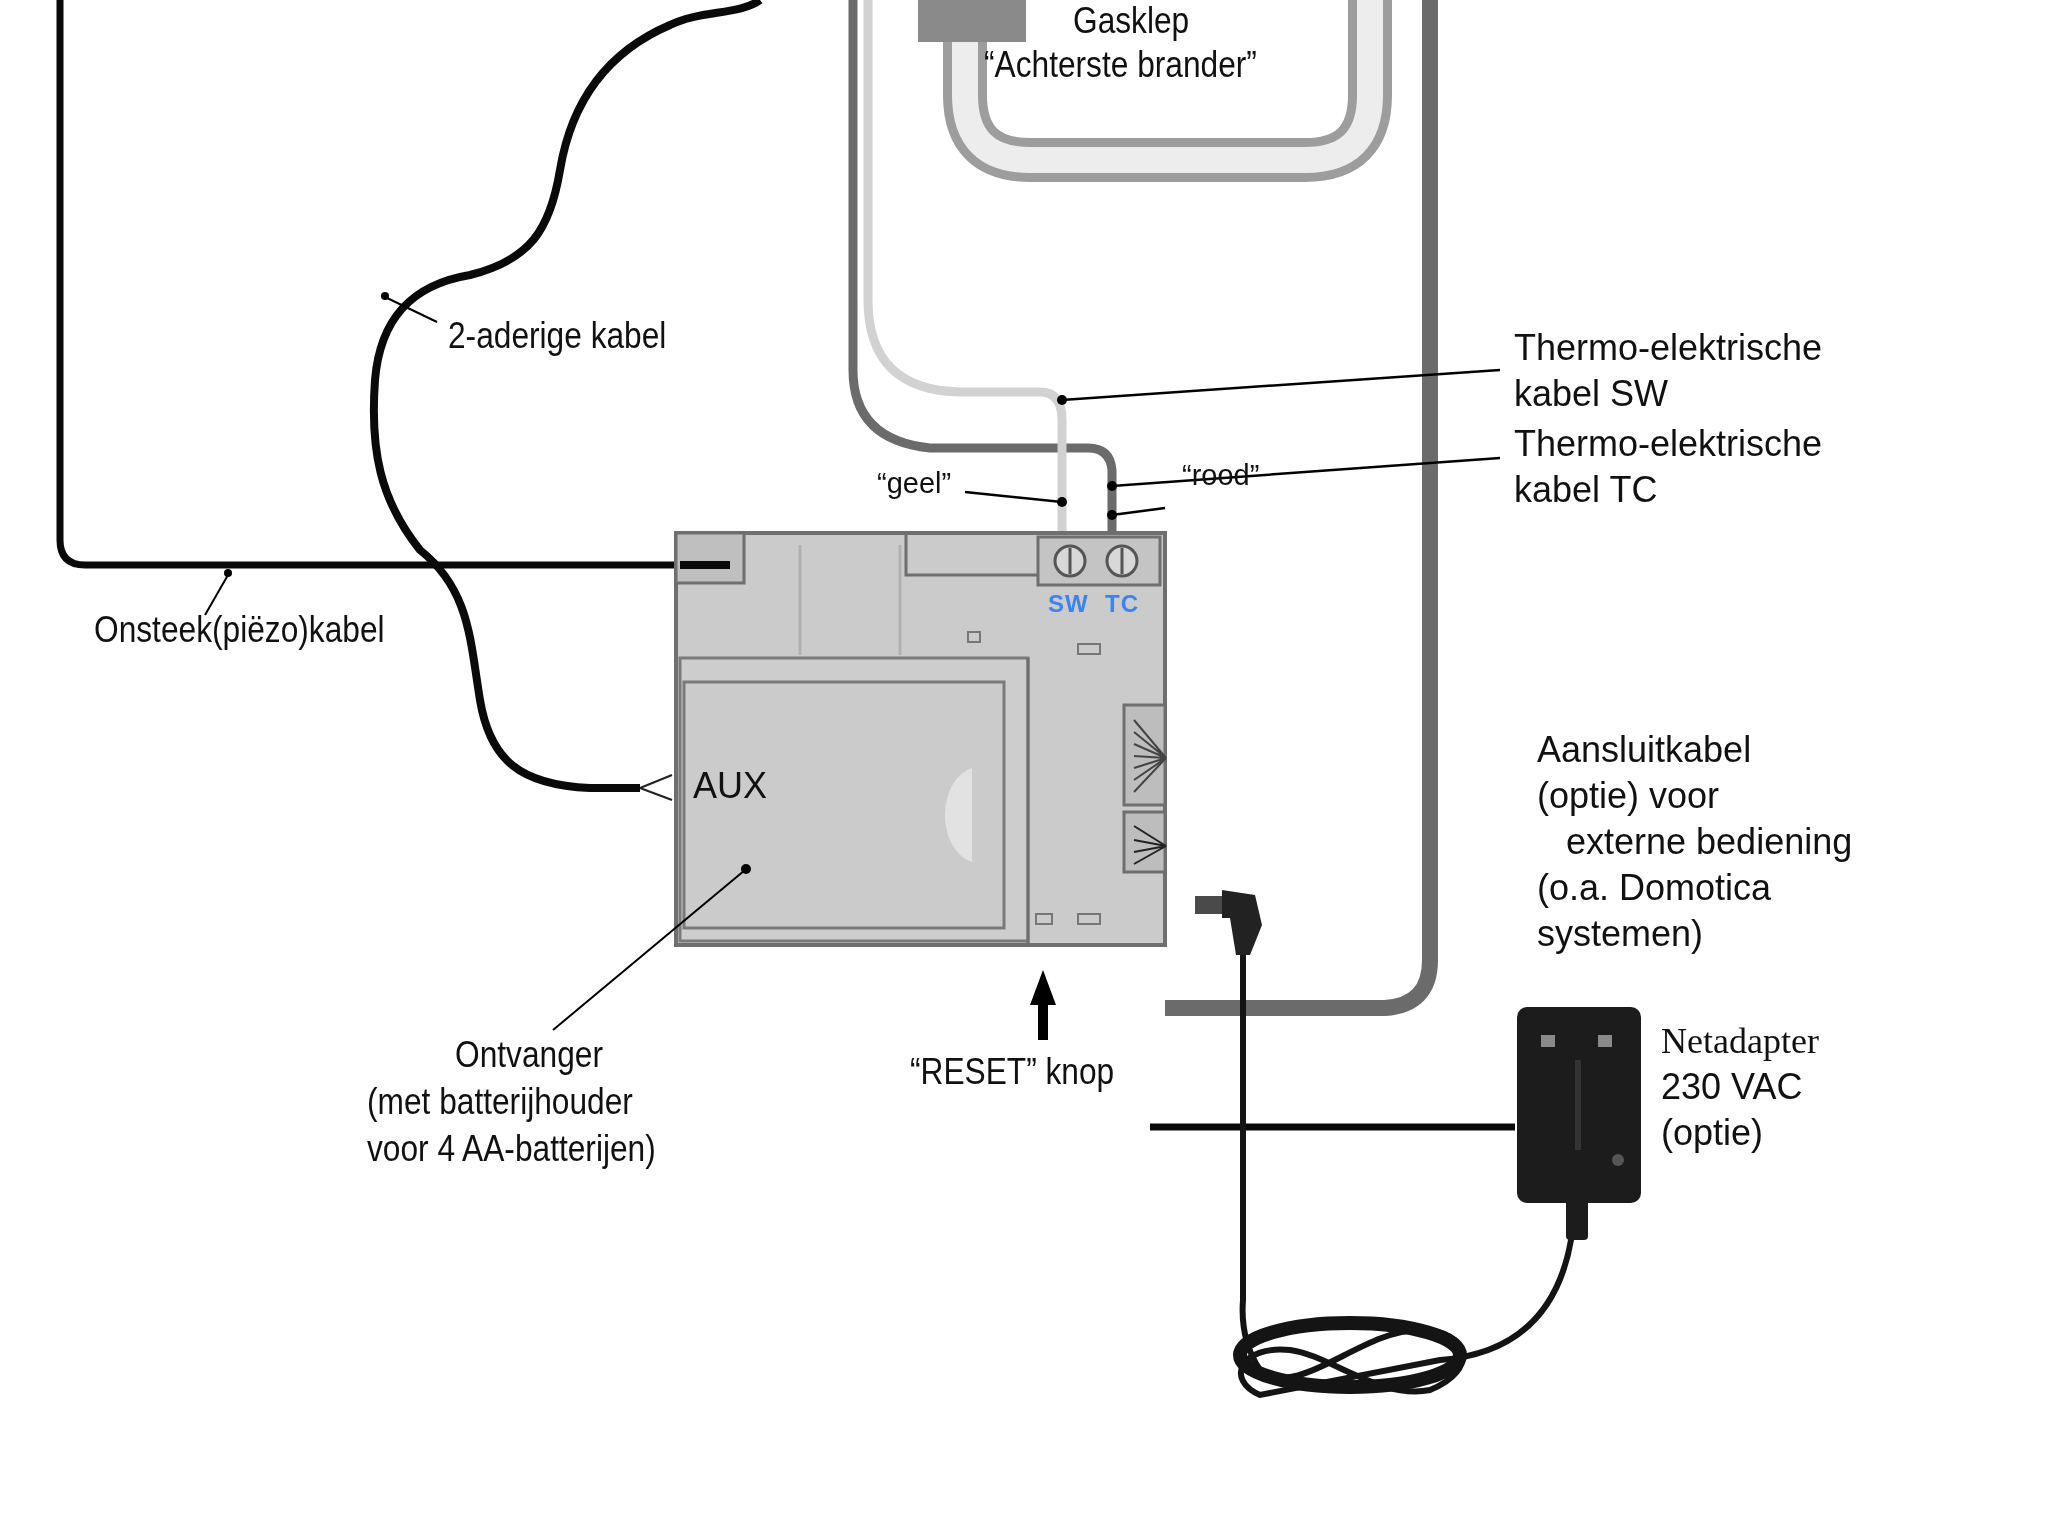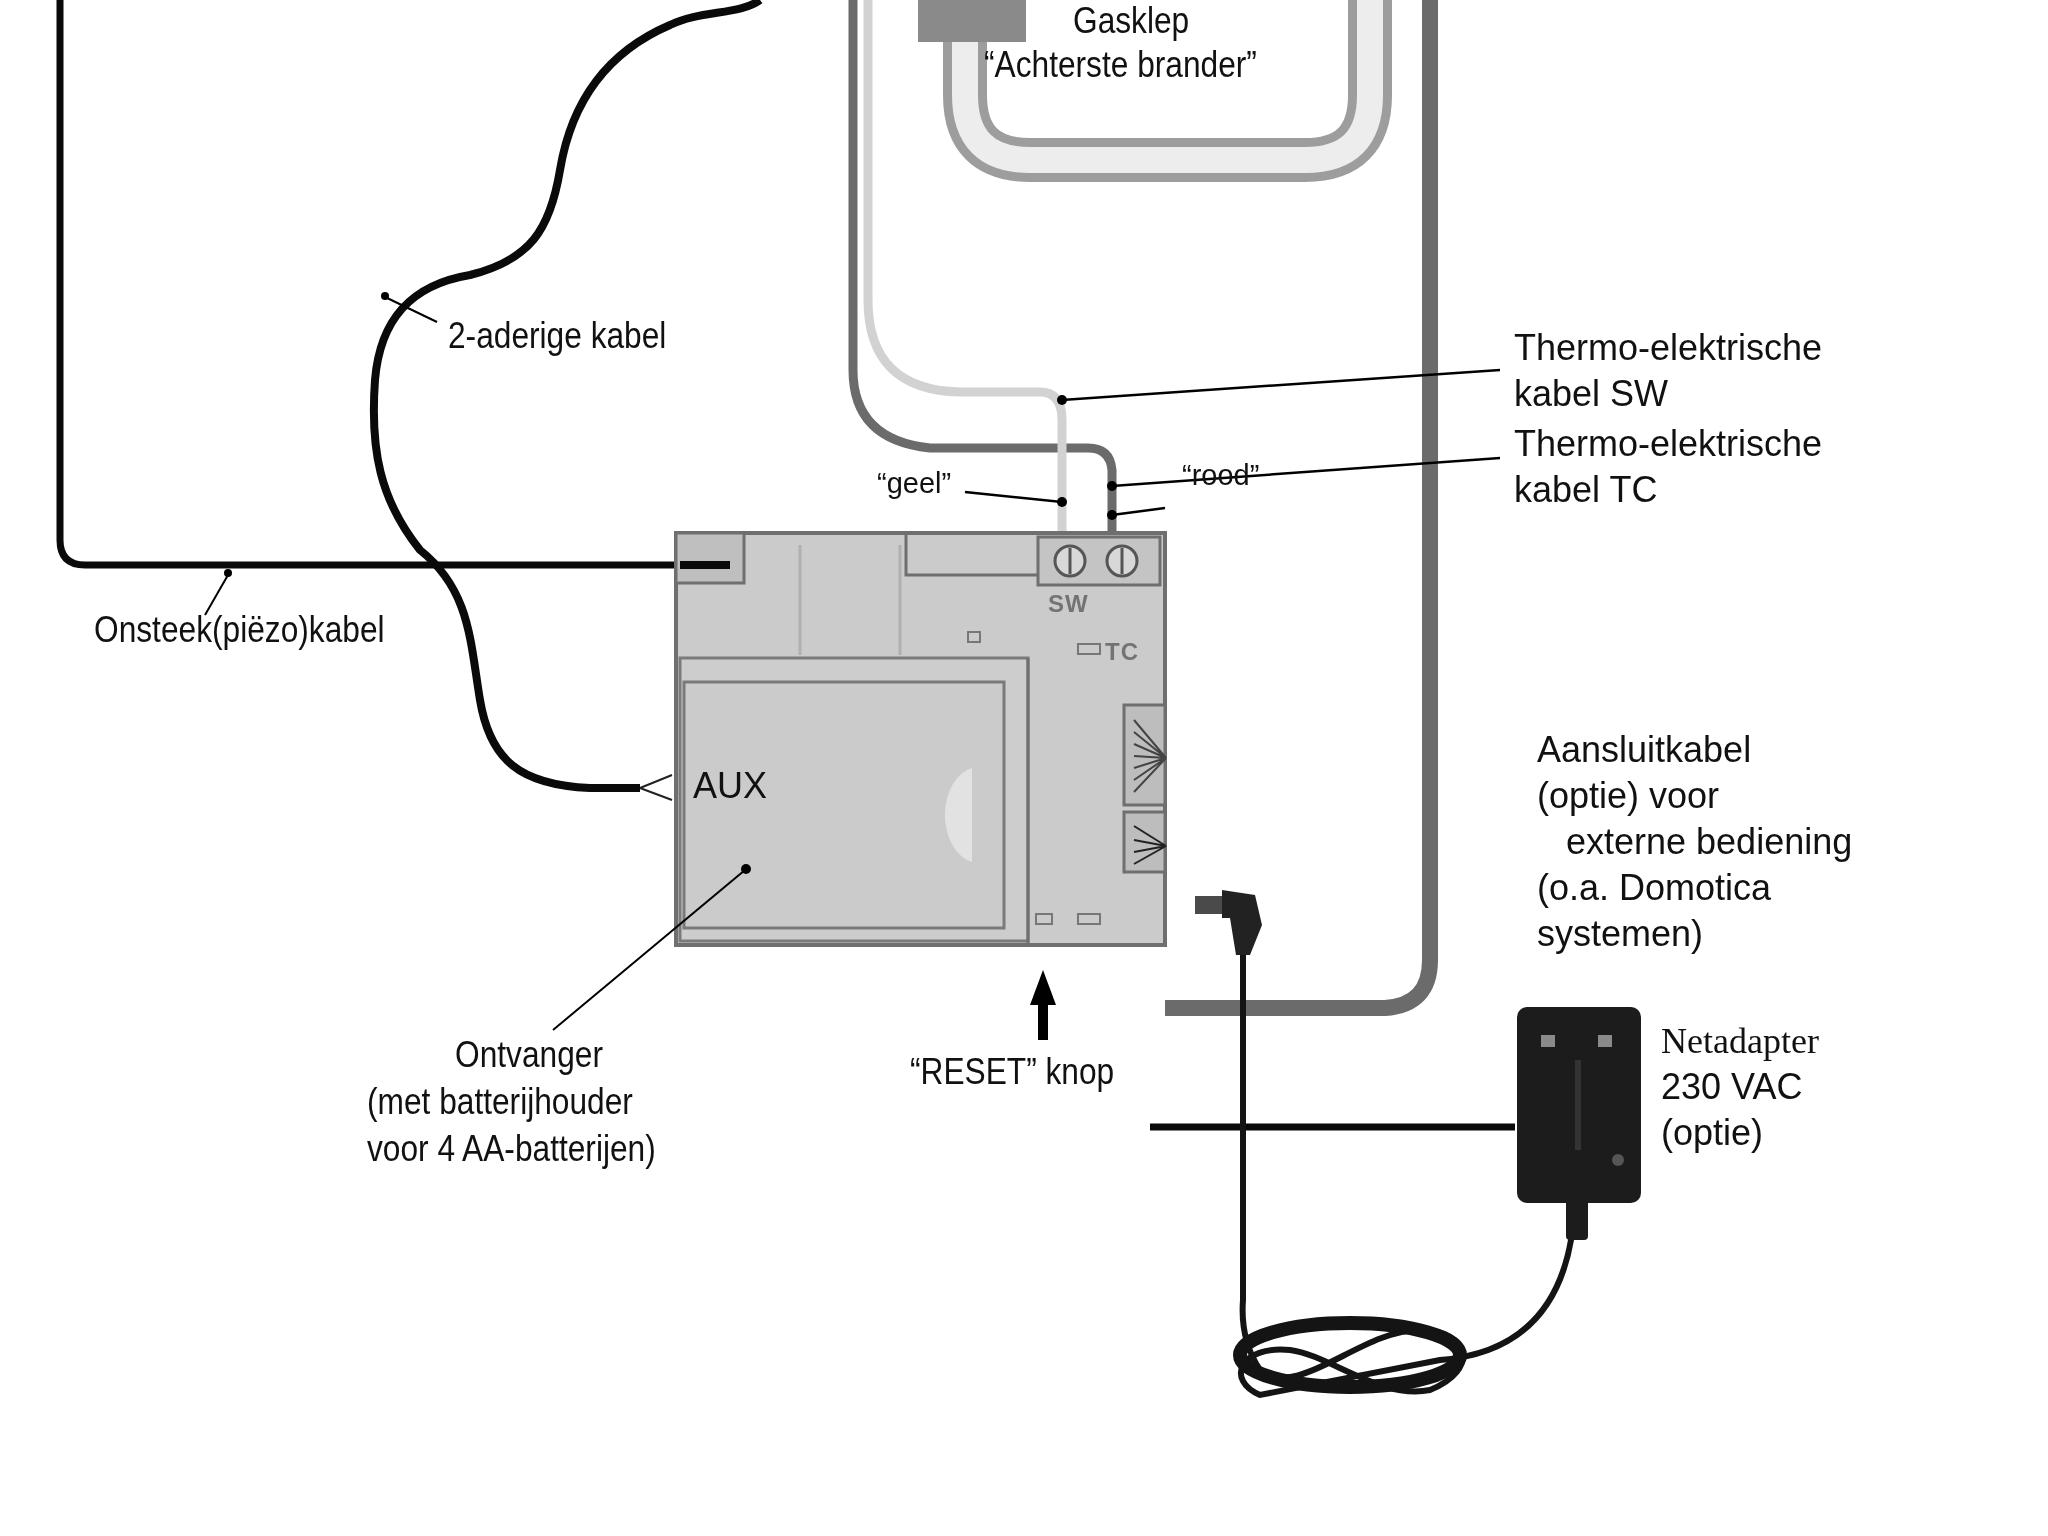--- a/index.html
+++ b/index.html
@@ -2,21 +2,21 @@
 <html><head>
 <meta charset="utf-8">
 <style>
   html, body { margin: 0; padding: 0; background: #ffffff; }
   body { width: 2048px; height: 1536px; position: relative; overflow: hidden;
          font-family: "Liberation Sans", "DejaVu Sans", sans-serif; color: #000; }
   svg#diagram { position: absolute; left: 0; top: 0; }
   .lbl { position: absolute; font-size: 36px; line-height: 46px; white-space: pre; color: #111; }
   .lbl.narrow { transform: scaleX(0.88); transform-origin: left top; }
   .lbl.small { font-size: 29px; line-height: 34px; }
-  .term { position: absolute; font-weight: bold; font-size: 24px; color: #737373; letter-spacing: 1px; }
+  .term { position: absolute; font-weight: bold; font-size: 24px; color: #3b82f6; letter-spacing: 1px; }
 </style>
 </head>
 <body>
 
 <svg id="diagram" width="2048" height="1536" viewBox="0 0 2048 1536" xmlns="http://www.w3.org/2000/svg">
   <defs>
     <linearGradient id="tubeGrad" x1="0" y1="0" x2="1" y2="0">
       <stop offset="0" stop-color="#9a9a9a"></stop>
       <stop offset="0.35" stop-color="#f2f2f2"></stop>
       <stop offset="0.65" stop-color="#e6e6e6"></stop>
@@ -121,21 +121,21 @@
 
 <div class="lbl" style="left:1514px; top:325px;">Thermo-elektrische</div>
 <div class="lbl" style="left:1514px; top:371px;">kabel SW</div>
 <div class="lbl" style="left:1514px; top:421px;">Thermo-elektrische</div>
 <div class="lbl" style="left:1514px; top:467px;">kabel TC</div>
 
 <div class="lbl small" style="left:877px; top:466px;">“geel”</div>
 <div class="lbl small" style="left:1182px; top:458px;">“rood”</div>
 
 <div class="term" style="left:1048px; top:590px;">SW</div>
-<div class="term" style="left:1105px; top:590px;margin-top:48px;">TC</div>
+<div class="term" style="left:1105px; top:590px;">TC</div>
 
 <div class="lbl narrow" style="left:94px; top:607px;">Onsteek(piëzo)kabel</div>
 <div class="lbl" style="left:693px; top:763px;text-align:center;">AUX</div>
 
 <div class="lbl" style="left:1537px; top:727px;text-align:center;">Aansluitkabel</div>
 <div class="lbl" style="left:1537px; top:773px;">(optie) voor</div>
 <div class="lbl" style="left:1537px; top:819px;margin-left:29px;">externe bediening</div>
 <div class="lbl" style="left:1537px; top:865px;">(o.a. Domotica</div>
 <div class="lbl" style="left:1537px; top:911px;">systemen)</div>
 

